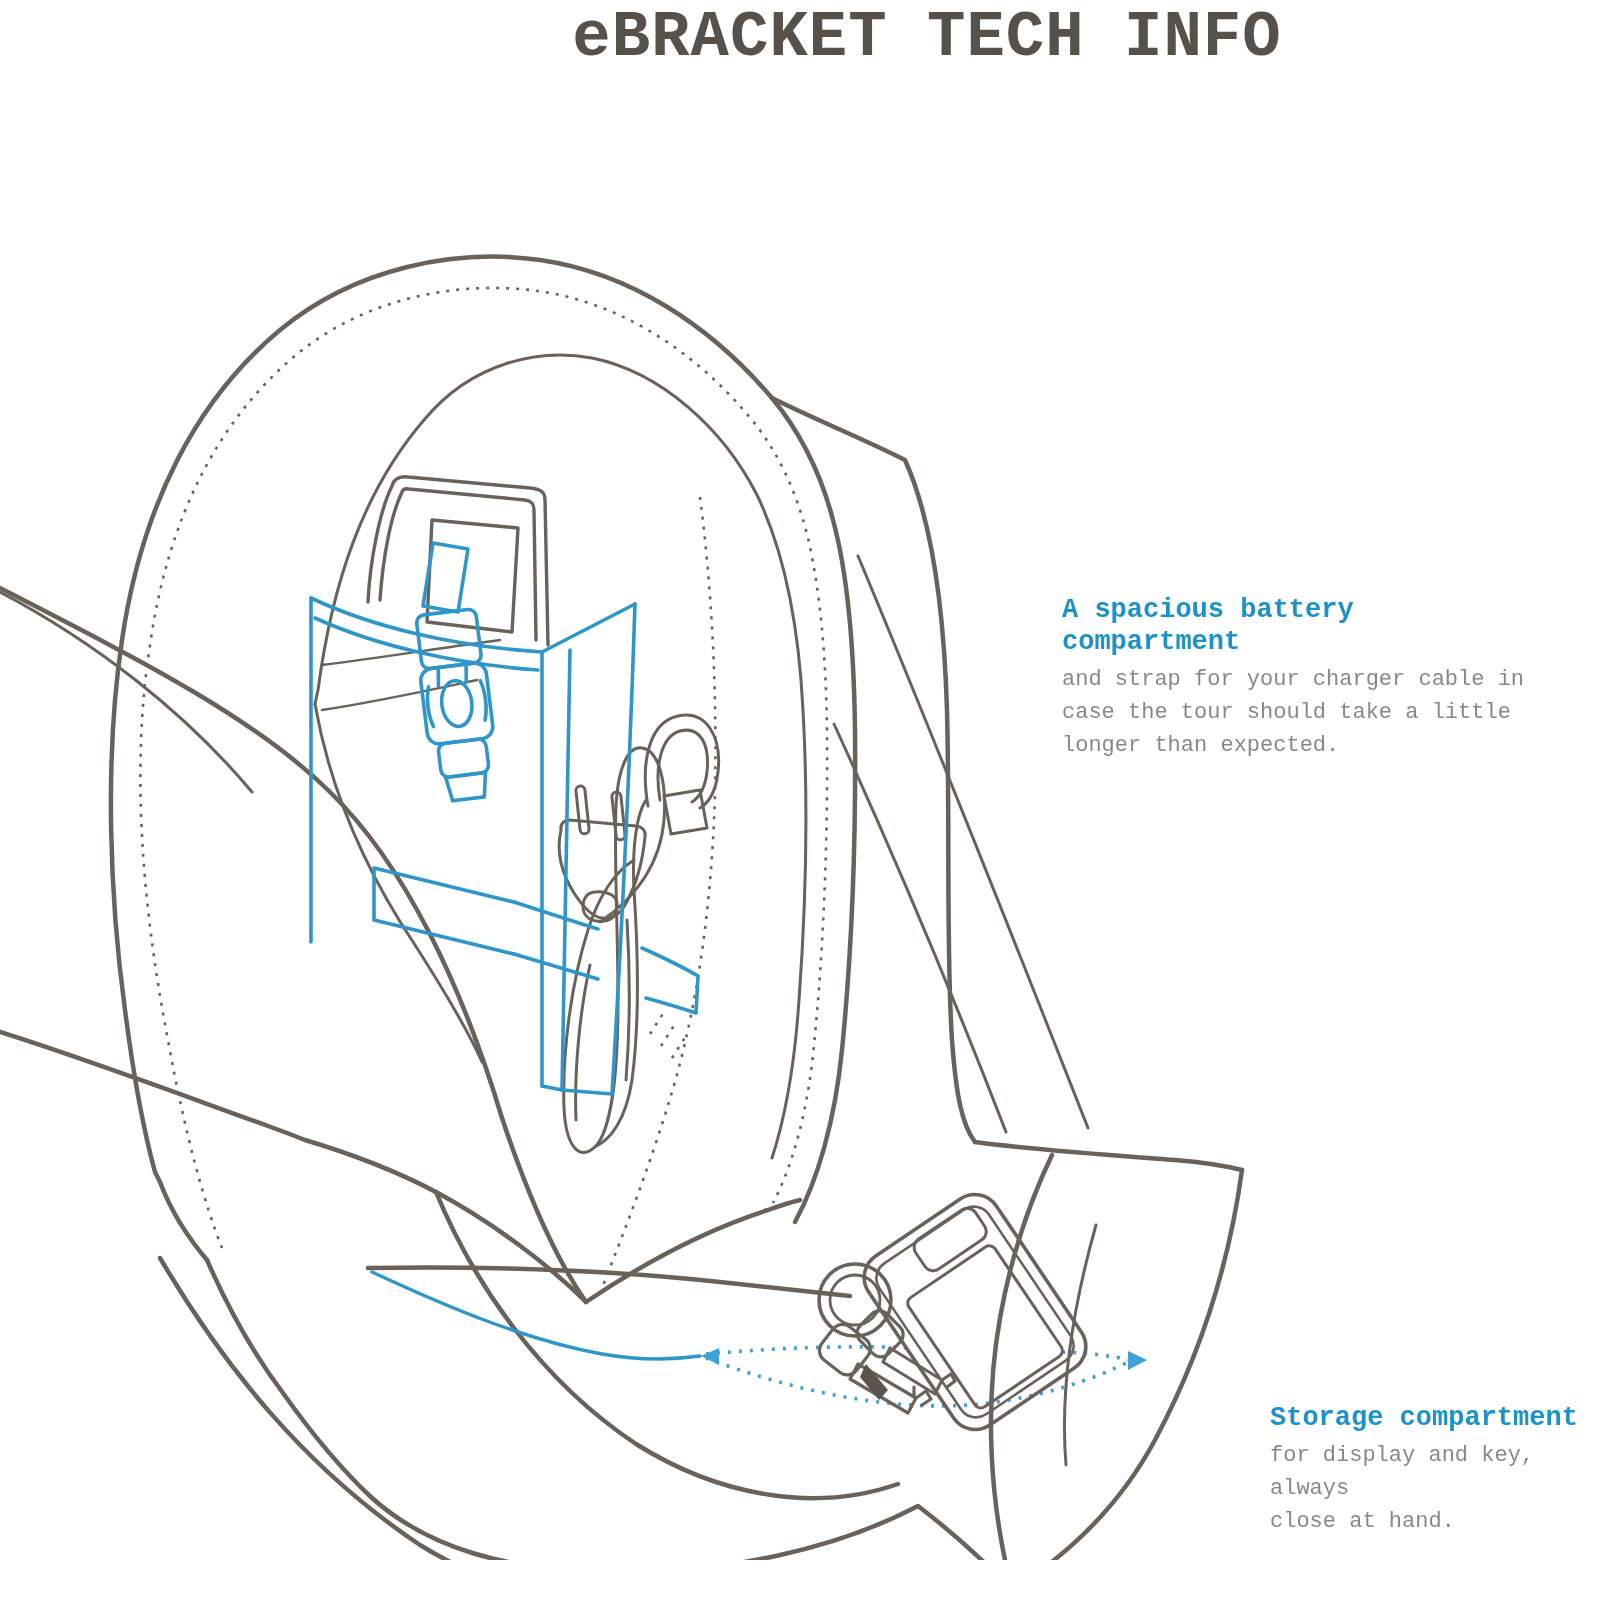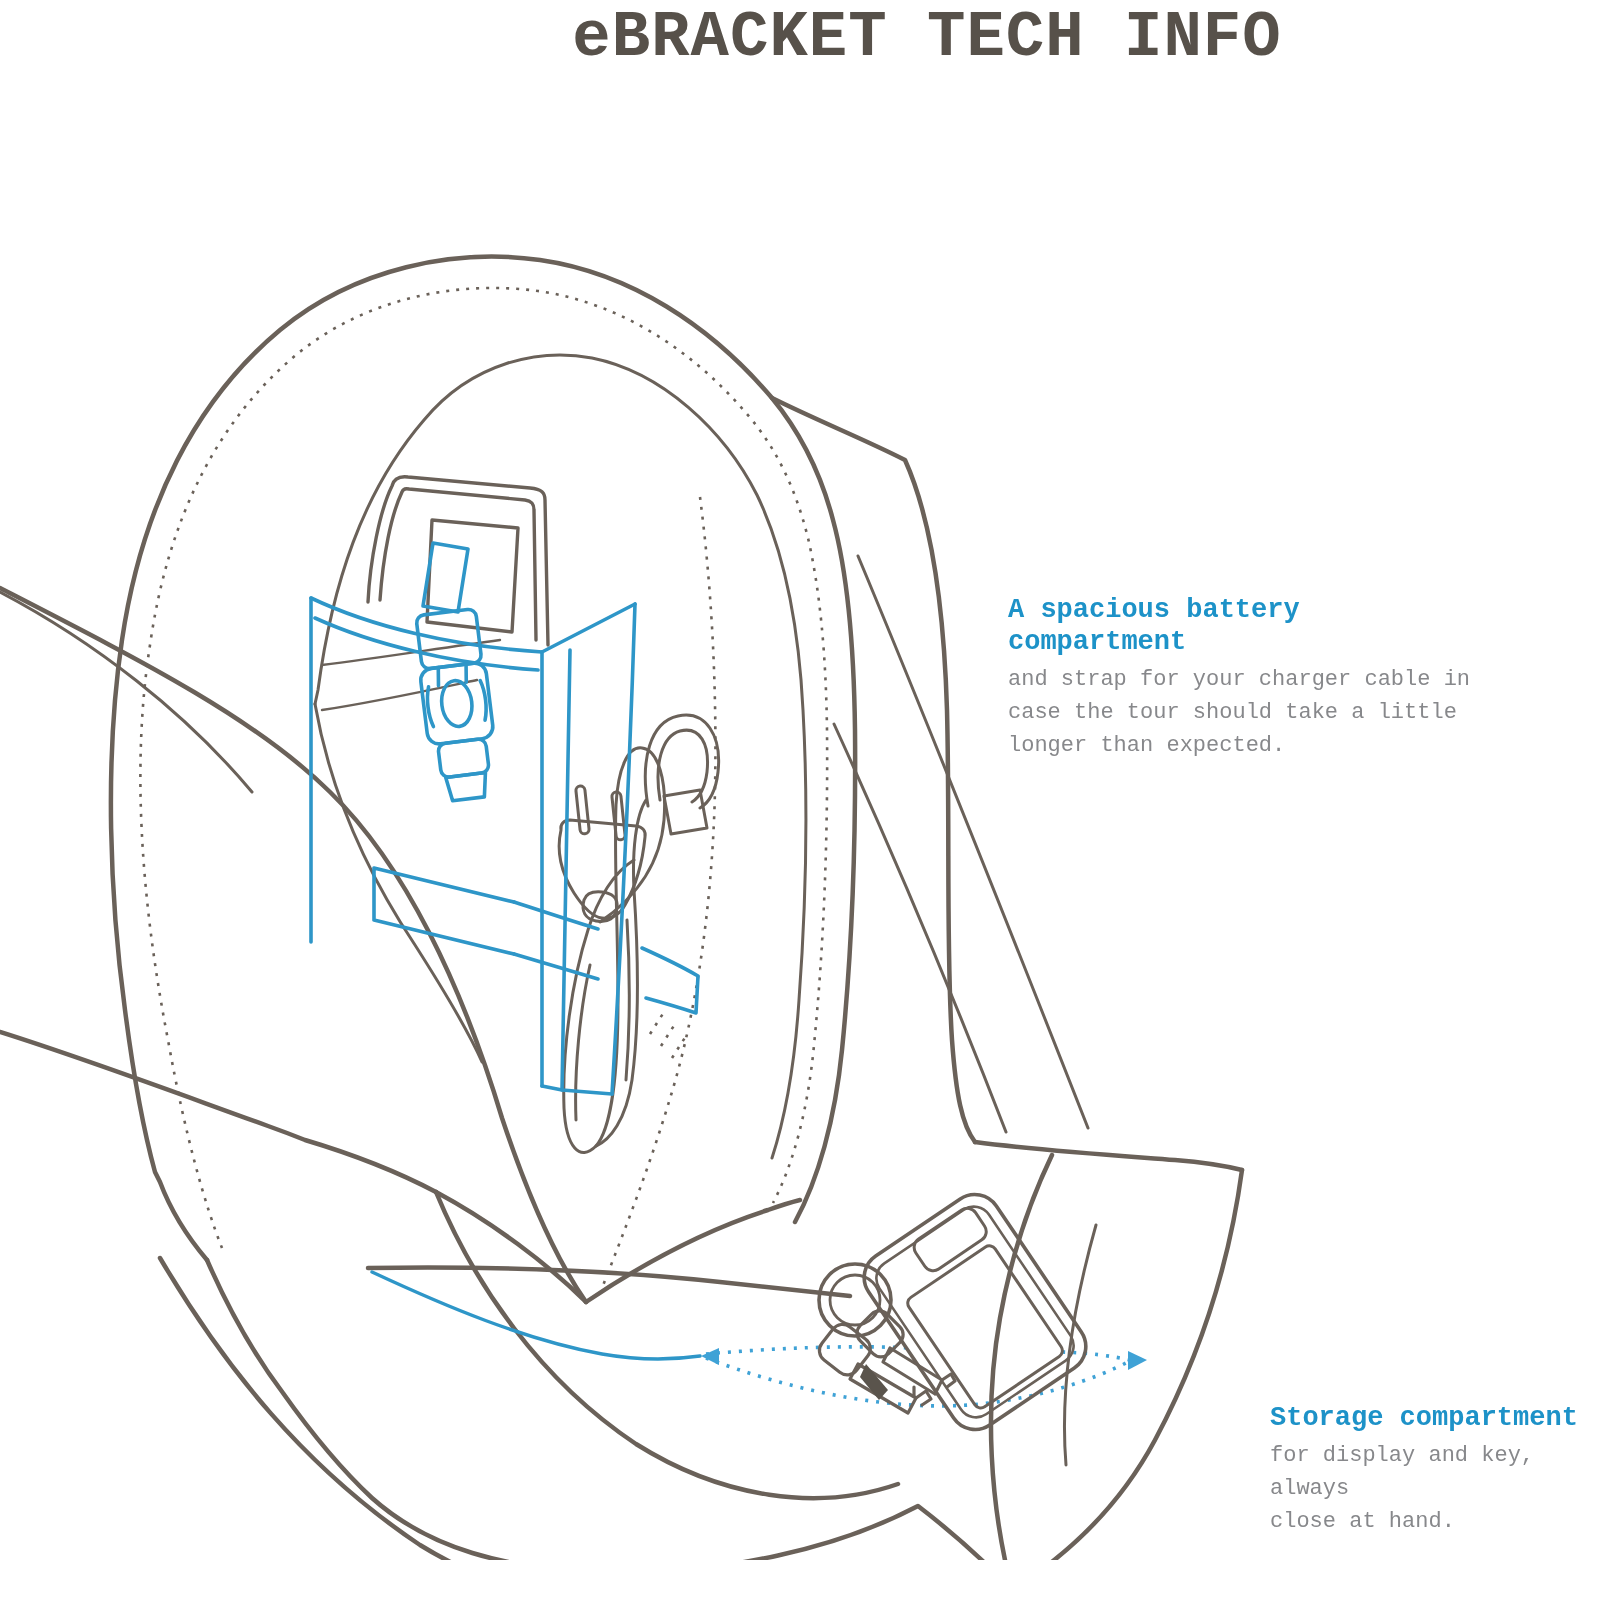--- a/index.html
+++ b/index.html
@@ -9,21 +9,21 @@
   }
   .art{position:absolute;left:0;top:0;}
   .page-title{
     position:absolute;top:2px;left:927px;transform:translateX(-50%);
     margin:0;font-size:64px;font-weight:bold;letter-spacing:1px;
     color:#57514a;white-space:nowrap;
   }
   .note{position:absolute;}
   .note-heading{margin:0 0 5px 0;font-size:27px;font-weight:bold;color:#1d92c8;line-height:32px;}
   .note-body{margin:0;font-size:22px;color:#87888b;line-height:33px;white-space:pre-line;}
-  .note-battery{left:1008px;top:594px;width:470px;}
+  .note-battery{left:1062px;top:594px;width:470px;}
   .note-storage{left:1270px;top:1402px;width:340px;}
 </style>
 </head>
 <body>
 
 <div class="stage">
 
   <h1 class="page-title">eBRACKET TECH INFO</h1>
 
   <svg class="art" width="1600" height="1600" viewBox="0 0 1600 1600" fill="none" stroke-linecap="round" stroke-linejoin="round">

